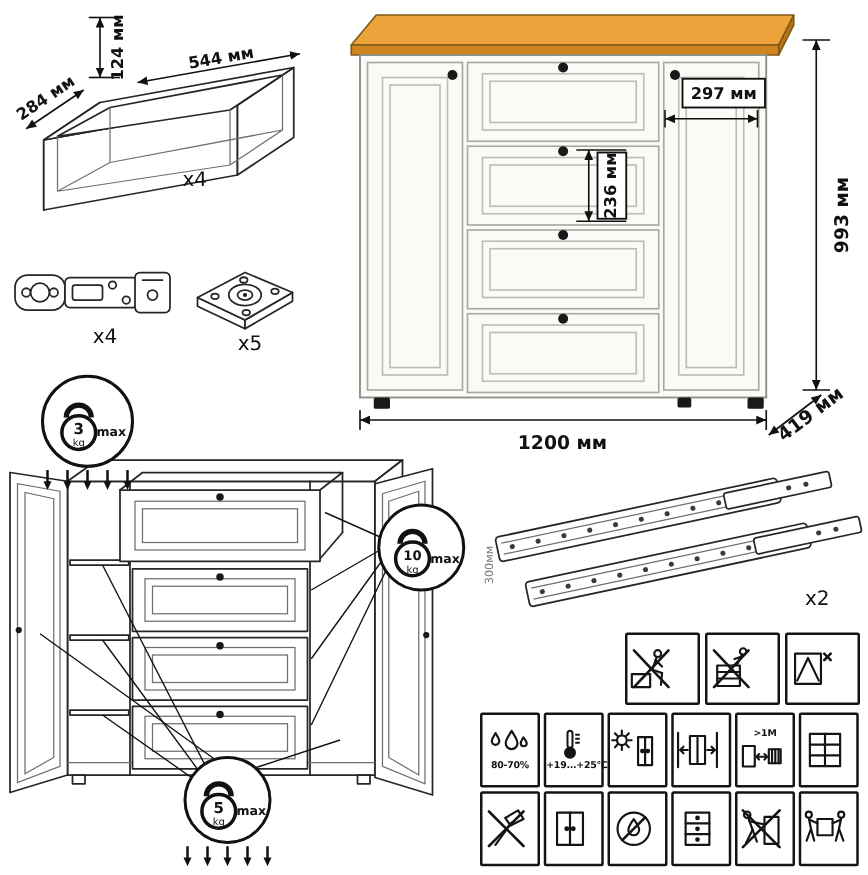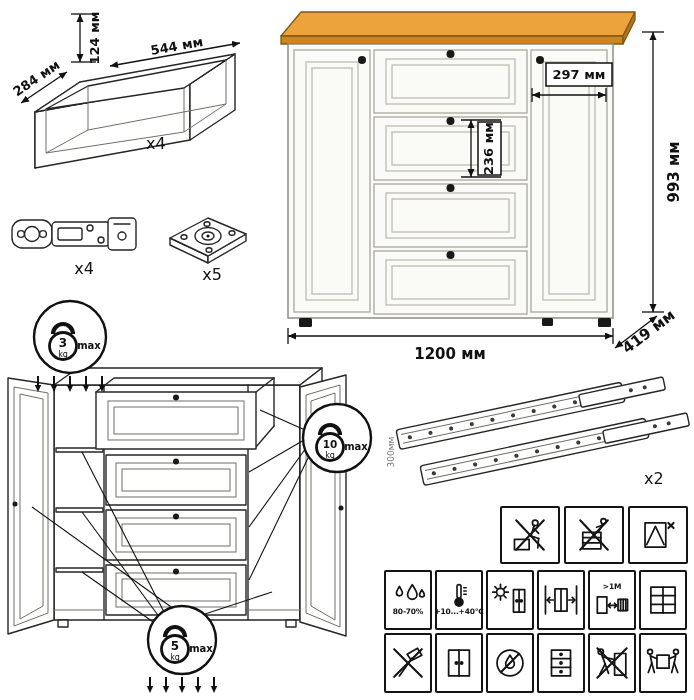--- a/index.html
+++ b/index.html
@@ -32,21 +32,21 @@
   .kb-num-s{font-size:10.5px;font-weight:bold;text-anchor:middle}
   .kb-unit{font-size:8px;text-anchor:middle}
   .kb-max{font-size:10px;font-weight:bold;text-anchor:middle}
   .arrw line{stroke:#111;stroke-width:2}
   .arrw polygon{fill:#111;stroke:none}
   .callout{stroke:#111;stroke-width:1.1;fill:none}
   .holes{stroke:#3a3a3a;stroke-width:4;stroke-linecap:round;fill:none}
   .row-top{display:flex;gap:4px}
   .grid-main{display:grid;grid-template-columns:repeat(6,48px);grid-auto-rows:60px;gap:3px}
   .cell{width:48px;height:60px;border:2px solid #141414;border-radius:2px;background:#fff;
-        display:flex;flex-direction:column;align-items:center;justify-content:center;gap:1px}
+        display:flex;flex-direction:column;justify-content:center;gap:1px}
   .row-top .cell{width:60px;height:58px}
   .ic{stroke:#141414;stroke-width:2;fill:none;stroke-linecap:round;stroke-linejoin:round;width:38px;height:38px}
   .ic-sm{width:38px;height:24px}
   .x{stroke-width:2.4}
   .ic-label{font-size:7.5px;font-weight:bold;text-align:center;line-height:1.1;letter-spacing:-0.2px}
   .slide-len{font-size:9px;fill:#777}
 </style>
 </head>
 <body>
 
@@ -105,21 +105,21 @@
       <circle class="face" cx="82" cy="32" r="3"></circle>
       <circle class="face" cx="93" cy="44" r="3"></circle>
       <rect class="face" x="100" y="22" width="28" height="32" rx="4"></rect>
       <line x1="106" y1="28" x2="122" y2="28"></line>
       <circle class="face" cx="114" cy="40" r="4"></circle>
     </g>
     <text class="count" x="76" y="78" text-anchor="middle">x4</text>
   </svg>
 </div>
 
-<div class="fig" style="left:160px;top:198px">
+<div class="fig" style="left:148px;top:198px">
   <svg width="96" height="88" viewBox="0 0 96 88">
     <g>
       <polygon class="face" points="10,40 48,58 48,65 10,47"></polygon>
       <polygon class="face" points="48,58 86,36 86,43 48,65"></polygon>
       <polygon class="face" points="10,40 48,20 86,36 48,58"></polygon>
       <ellipse class="face" cx="48" cy="38" rx="13" ry="8.5"></ellipse>
       <ellipse class="face" cx="48" cy="38" rx="6" ry="4"></ellipse>
       <circle cx="48" cy="38" r="1.6" fill="#111"></circle>
       <ellipse class="face" cx="24" cy="39" rx="3" ry="2.2"></ellipse>
       <ellipse class="face" cx="47" cy="26" rx="3" ry="2.2"></ellipse>
@@ -412,21 +412,21 @@
     <div class="ic-label">80-70%</div>
   </div>
   <div class="cell">
     <svg class="ic ic-sm" viewBox="0 0 44 30">
       <rect x="19.5" y="2" width="5" height="17" rx="2.5"></rect>
       <circle cx="22" cy="24" r="5" fill="#141414"></circle>
       <line x1="28" y1="6" x2="31" y2="6"></line>
       <line x1="28" y1="10" x2="31" y2="10"></line>
       <line x1="28" y1="14" x2="31" y2="14"></line>
     </svg>
-    <div class="ic-label">+10...+40°C</div>
+    <div class="ic-label">+19...+25°C</div>
   </div>
   <div class="cell">
     <svg class="ic" viewBox="0 0 44 44">
       <circle cx="11" cy="13" r="4.5"></circle>
       <line x1="11" y1="4" x2="11" y2="7"></line>
       <line x1="11" y1="19" x2="11" y2="22"></line>
       <line x1="2" y1="13" x2="5" y2="13"></line>
       <line x1="17" y1="13" x2="20" y2="13"></line>
       <line x1="4.6" y1="6.6" x2="6.8" y2="8.8"></line>
       <line x1="17.4" y1="6.6" x2="15.2" y2="8.8"></line>

